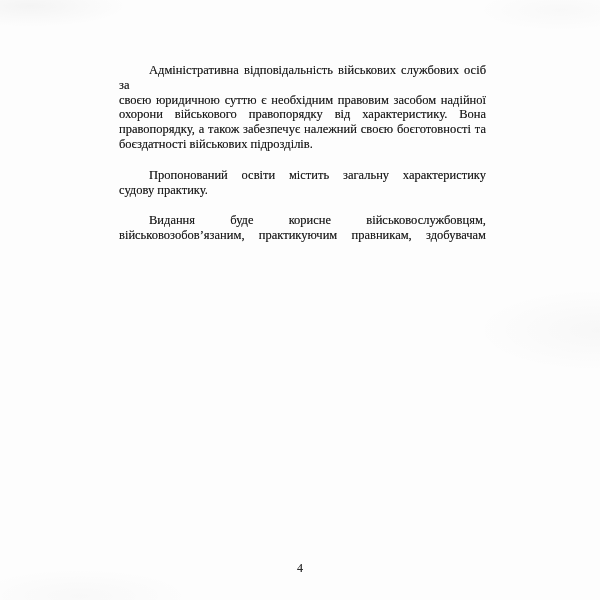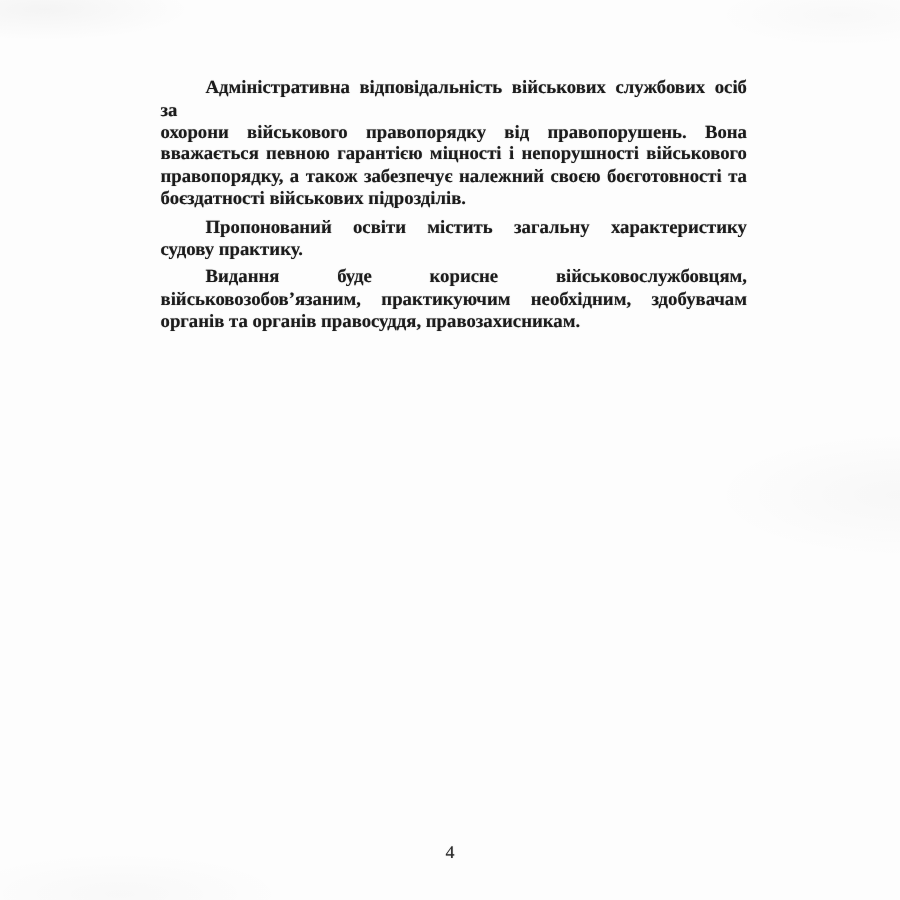--- a/index.html
+++ b/index.html
@@ -25,23 +25,22 @@
     position: absolute;
     left: 103px;
     top: 47px;
     width: 399px;
     font-size: 12.5px;
     line-height: 14.8px;
     color: #1c1c1c;
     text-shadow: 0 0 0.6px rgba(25,25,25,0.55);
   }
   .para {
-    margin: 4px;
+    margin: 16px;
     padding: 0;
-    font-weight: bold;
   }
   .line {
     text-align: justify;
     text-align-last: justify;
     -moz-text-align-last: justify;
   }
   .line.para-start {
     text-indent: 30px;
   }
   .line.para-end {
@@ -62,34 +61,33 @@
 </style>
 </head>
 <body>
 
 <div class="page">
 
   <div class="text-block">
 
     <div class="para">
       <div class="line para-start">Адміністративна відповідальність військових службових осіб за</div>
-      <div class="line">охорони військового правопорядку від правопорушень. Вона</div>
-      <div class="line">вважається певною гарантією міцності і непорушності військового</div>
+      <div class="line">своєю юридичною суттю є необхідним правовим засобом надійної</div>
+      <div class="line">охорони військового правопорядку від характеристику. Вона</div>
       <div class="line">правопорядку, а також забезпечує належний своєю боєготовності та</div>
       <div class="line para-end">боєздатності військових підрозділів.</div>
     </div>
 
     <div class="para">
       <div class="line para-start">Пропонований освіти містить загальну характеристику</div>
       <div class="line para-end">судову практику.</div>
     </div>
 
     <div class="para">
       <div class="line para-start">Видання буде корисне військовослужбовцям,</div>
-      <div class="line">військовозобов’язаним, практикуючим необхідним, здобувачам</div>
-      <div class="line para-end">органів та органів правосуддя, правозахисникам.</div>
+      <div class="line">військовозобов’язаним, практикуючим правникам, здобувачам</div>
     </div>
 
   </div>
 
   <div class="page-number">4</div>
 
 </div>
 
 </body></html>

